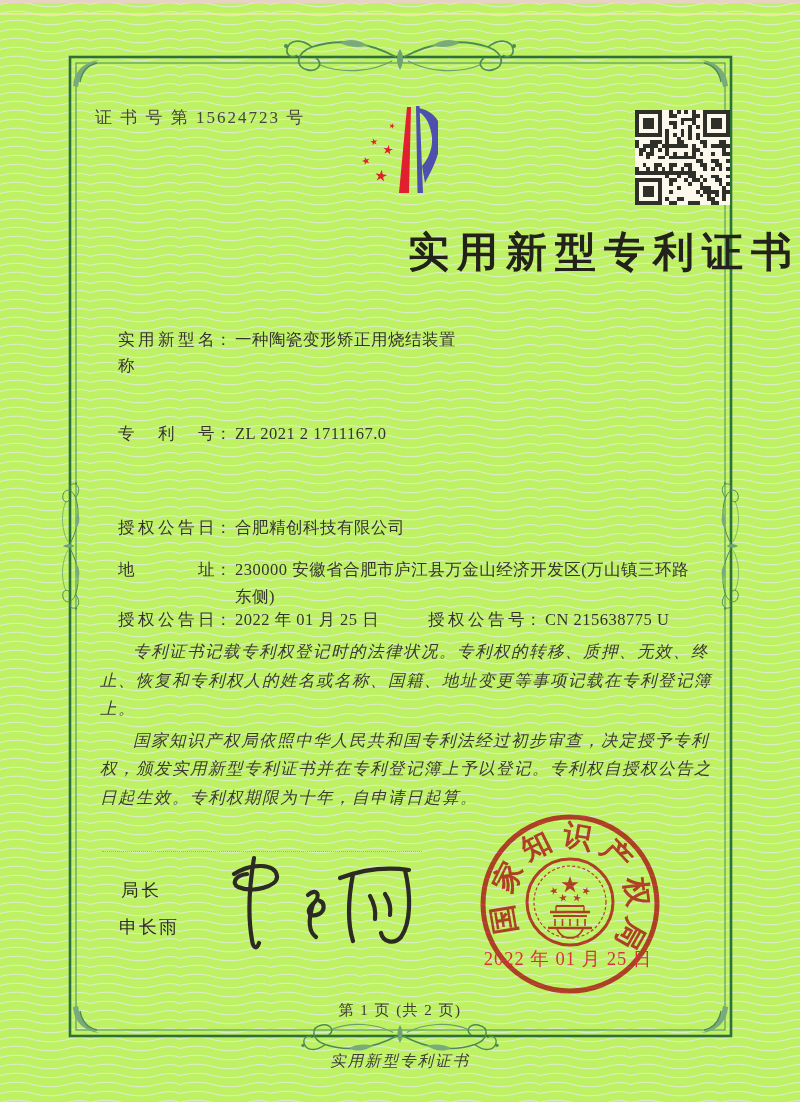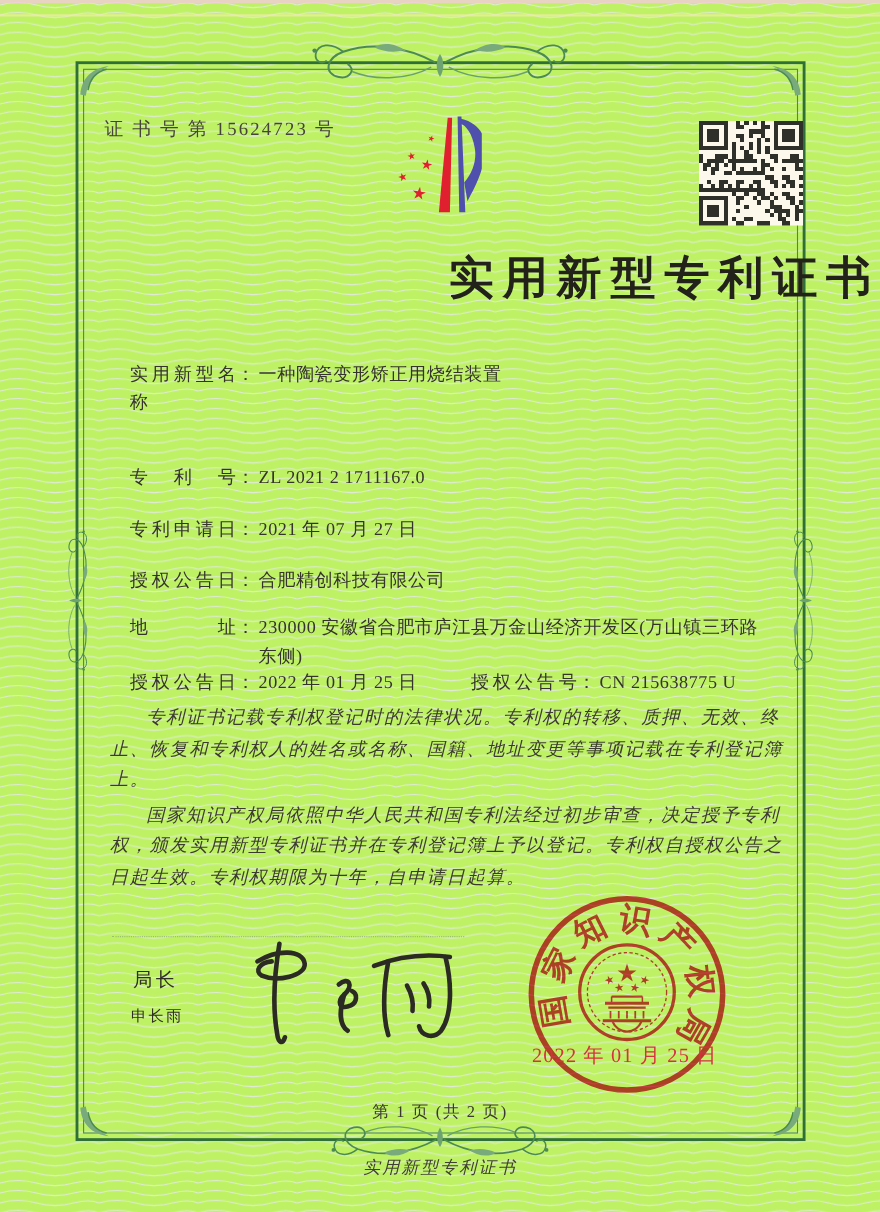--- a/index.html
+++ b/index.html
@@ -23,21 +23,21 @@
   .frow.addr{display:flex;}
   .frow.addr .fvalue{flex:0 1 auto;max-width:468px;line-height:26.5px;}
   .grant-pair2{position:absolute;left:310px;top:0;white-space:nowrap;}
   .paras{position:absolute;left:100px;right:82px;top:638px;}
   .paras p{margin:0 0 3px 0;font-size:16.5px;line-height:28.5px;text-indent:2em;
     font-style:italic;letter-spacing:1.5px;color:#3c3b32;}
   .dotline{position:absolute;left:102px;top:851px;width:320px;border-top:1.5px dotted rgba(110,130,110,.45);}
   .sig-title{position:absolute;left:121px;top:878px;font-family:"Liberation Sans","DejaVu Sans",sans-serif;
     font-size:17.5px;letter-spacing:3px;color:#2e2d26;}
   .sig-name{position:absolute;left:119px;top:915px;font-family:"Liberation Sans","DejaVu Sans",sans-serif;
-    font-size:14px;letter-spacing:2px;color:#2e2d26;}
+    font-size:18px;letter-spacing:2px;color:#2e2d26;}
   .sig-svg{position:absolute;left:212px;top:840px;width:215px;height:125px;}
   .seal-svg{position:absolute;left:475px;top:812px;width:190px;height:190px;mix-blend-mode:multiply;opacity:.93;}
   .seal-date{position:absolute;left:468px;top:946px;width:200px;text-align:center;
     font-size:18.5px;letter-spacing:1px;color:#d9303f;font-weight:500;z-index:3;}
   .page-info{position:absolute;left:0;right:0;top:1001px;text-align:center;font-size:15px;letter-spacing:1.5px;color:#3a392f;}
   .back-note{position:absolute;left:0;right:0;top:1051px;text-align:center;font-size:15.5px;
     font-style:italic;letter-spacing:2px;color:#403f35;}
 </style>
 </head>
 <body>
@@ -399,23 +399,20 @@
   </svg>
 
   <h1 class="title">实用新型专利证书</h1>
 
   <div class="frow" style="top:327px">
     <span class="flabel">实用新型名称</span><span class="fcolon">：</span><span class="fvalue">一种陶瓷变形矫正用烧结装置</span>
   </div>
   <div class="frow" style="top:421px">
     <span class="flabel">专利号</span><span class="fcolon">：</span><span class="fvalue">ZL 2021 2 1711167.0</span>
   </div>
-  <div class="frow" style="top:468px">
-    <span class="flabel">专利申请日</span><span class="fcolon">：</span><span class="fvalue">2021 年 07 月 27 日</span>
-  </div>
   <div class="frow" style="top:515px">
     <span class="flabel">授权公告日</span><span class="fcolon">：</span><span class="fvalue">合肥精创科技有限公司</span>
   </div>
   <div class="frow addr" style="top:557px">
     <span class="flabel">地址</span>
       <span class="fcolon">：</span>
       <span class="fvalue">230000 安徽省合肥市庐江县万金山经济开发区(万山镇三环路东侧)</span>
   </div>
   <div class="frow" style="top:607px">
     <span class="flabel">授权公告日</span><span class="fcolon">：</span><span class="fvalue">2022 年 01 月 25 日</span>

